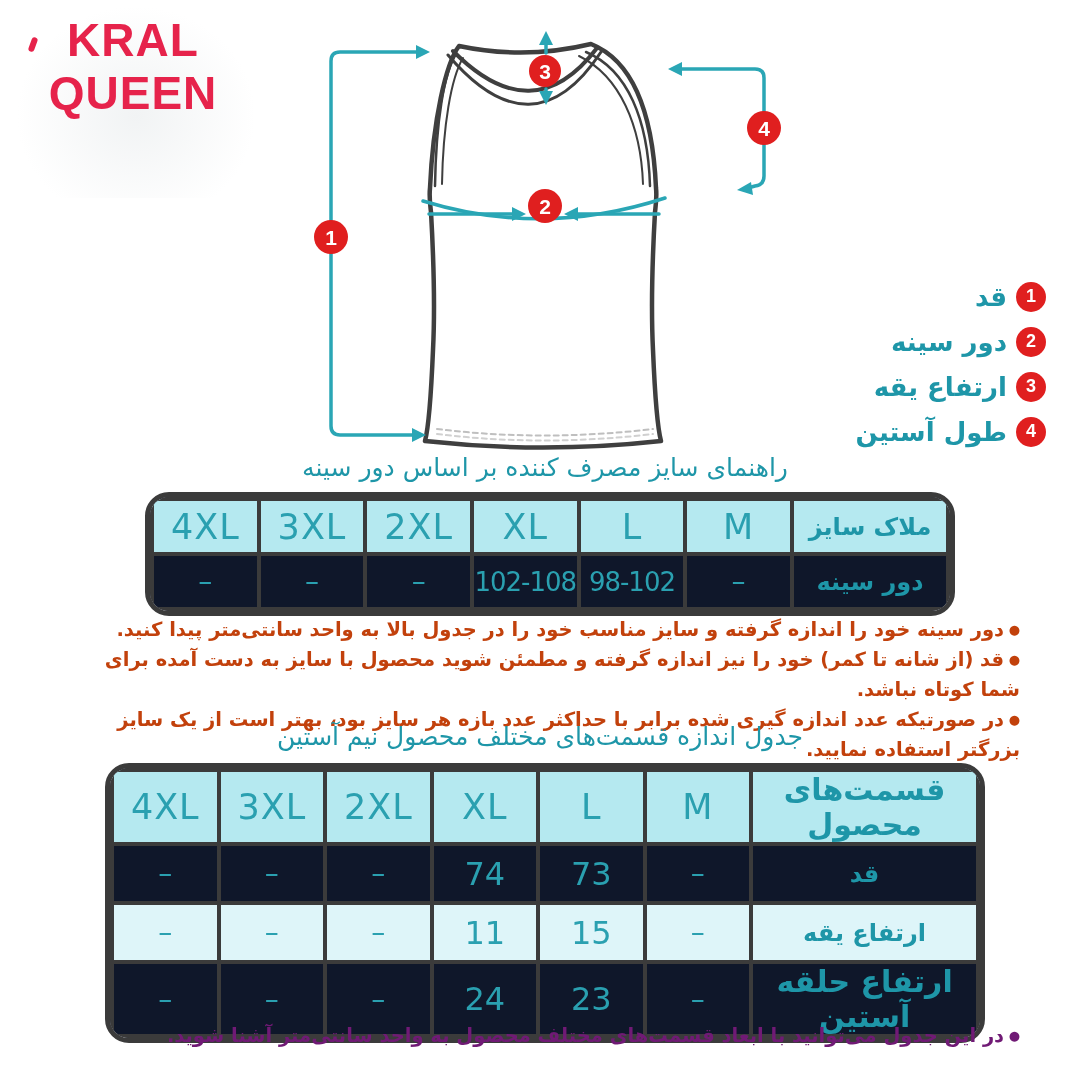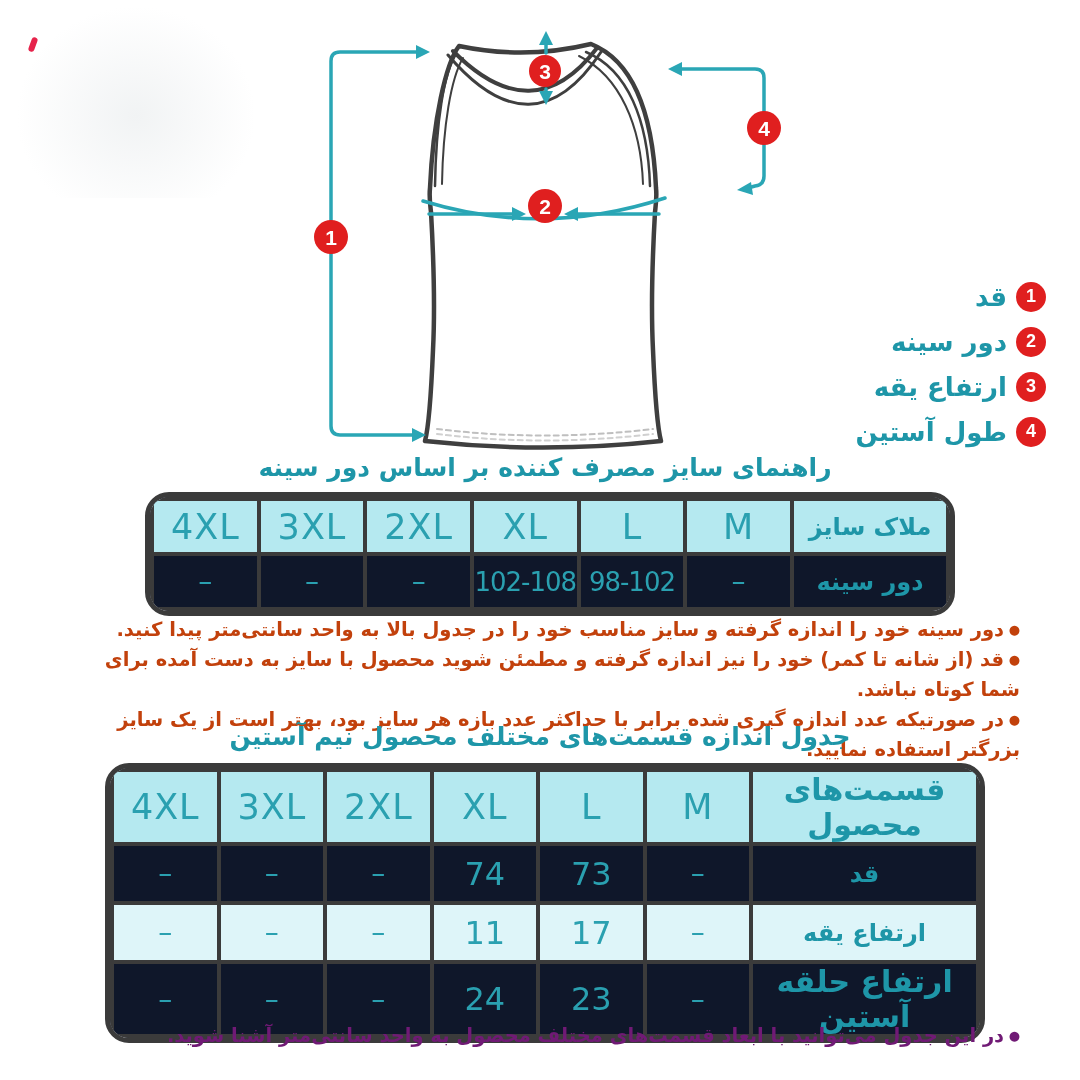--- a/index.html
+++ b/index.html
@@ -22,21 +22,21 @@
 
   
   .legend{position:absolute;right:34px;top:274px;display:flex;flex-direction:column;}
   .legend-row{height:45px;display:flex;align-items:center;justify-content:flex-end;gap:9px;}
   .legend-label{color:#1e96a8;font-weight:bold;font-size:26px;direction:rtl;}
   .legend-badge{width:30px;height:30px;border-radius:50%;background:#e01f1f;color:#fff;
         font-weight:bold;font-size:18px;display:flex;align-items:center;justify-content:center;
         font-family:"Liberation Sans",sans-serif;}
 
   
-  .sec-title{position:absolute;text-align:center;color:#1e96a8;font-weight:bold;
+  .sec-title{position:absolute;text-align:center;color:#1e96a8;font-weight:normal;
         font-size:25px;direction:rtl;}
   .t1-title{left:145px;top:453px;width:800px;}
   .t2-title{left:105px;top:722px;width:870px;}
 
   
   .tbl-wrap{position:absolute;border:5px solid #3b3b3b;border-radius:24px;overflow:hidden;
         background:#3b3b3b;}
   .t1{left:145px;top:492px;width:800px;}
   .t2{left:105px;top:763px;width:870px;}
   table{border-collapse:collapse;width:100%;table-layout:fixed;background:#0f172a;}
@@ -60,20 +60,24 @@
         color:#701a75;font-weight:bold;font-size:19.5px;}
   .footnote::before{content:"● ";font-size:13px;vertical-align:2px;}
 </style>
 </head>
 <body>
 
 <div class="page">
 
   <div class="logo-halo"></div>
   <div class="logo-accent"></div>
+  <div class="logo">
+    <div>KRAL</div>
+    <div>QUEEN</div>
+  </div>
 
   <svg class="diagram" width="1080" height="470" viewBox="0 0 1080 470">
     <g fill="none" stroke="#3f3f3f" stroke-linecap="round" stroke-linejoin="round">
       <path fill="#ffffff" stroke-width="4.5" d="M 459 46
            C 446 63, 433 120, 430 188
            C 429 197, 430 203, 431 212
            C 434 265, 435 310, 433 350
            C 431 398, 429 426, 425 441
            Q 543 454, 661 441
            C 657 426, 655 398, 653 350
@@ -224,21 +228,21 @@
           <td class="num-c">74</td>
           <td class="num-c">73</td>
           <td class="dash-c">–</td>
           <td class="lbl-c">قد</td>
         </tr>
         <tr class="alt">
           <td class="dash-c">–</td>
           <td class="dash-c">–</td>
           <td class="dash-c">–</td>
           <td class="num-c">11</td>
-          <td class="num-c">17</td>
+          <td class="num-c">15</td>
           <td class="dash-c">–</td>
           <td class="lbl-c">ارتفاع یقه</td>
         </tr>
         <tr>
           <td class="dash-c">–</td>
           <td class="dash-c">–</td>
           <td class="dash-c">–</td>
           <td class="num-c">24</td>
           <td class="num-c">23</td>
           <td class="dash-c">–</td>

